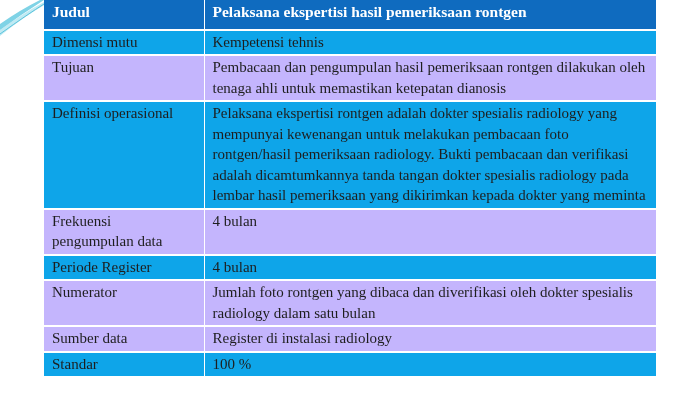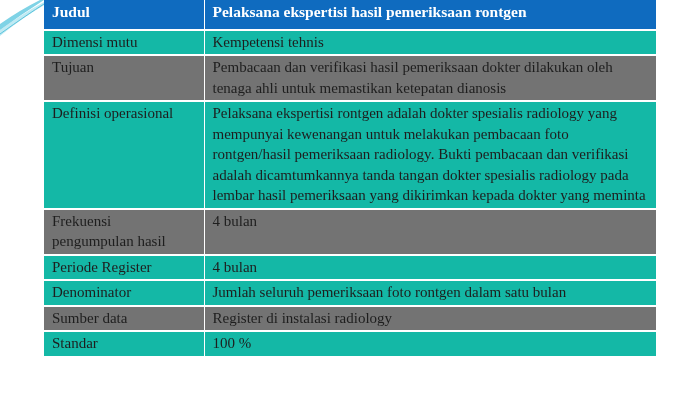--- a/index.html
+++ b/index.html
@@ -20,22 +20,22 @@
     font-size:15px; line-height:20.5px;
     padding:1px 8px 2px 8px;
     color:#1e1e1e;
     border-bottom:2px solid #ffffff;
   }
   td:first-child, th:first-child { border-right:1px solid #ffffff; }
   th {
     background:#0f6bbf; color:#ffffff; font-weight:bold;
     padding-top:8px; padding-bottom:6px; font-size:15.5px;
   }
-  tr.dark td { background:#14b8a6; }
-  tr.light td { background:#737373; }
+  tr.dark td { background:#0ea5e9; }
+  tr.light td { background:#c4b5fd; }
 </style>
 </head>
 <body>
 
 <svg class="swoosh" viewBox="0 0 80 40">
   <path d="M0 30 Q25 12 44 2 L46 4 Q22 18 0 36 Z" fill="#bfeaf3"></path>
   <path d="M0 24 Q20 10 40 0 L44 0 Q22 14 0 30 Z" fill="#7fd3e6"></path>
   <path d="M0 34 Q28 14 44 4" stroke="#5bc3dc" stroke-width="1" fill="none"></path>
 </svg>
 
@@ -51,37 +51,37 @@
         <th>Pelaksana ekspertisi hasil pemeriksaan rontgen</th>
       </tr>
     </thead>
     <tbody>
       <tr class="dark">
         <td>Dimensi mutu</td>
         <td>Kempetensi tehnis</td>
       </tr>
       <tr class="light">
         <td>Tujuan</td>
-        <td>Pembacaan dan verifikasi hasil pemeriksaan dokter dilakukan oleh tenaga ahli untuk memastikan ketepatan dianosis</td>
+        <td>Pembacaan dan pengumpulan hasil pemeriksaan rontgen dilakukan oleh tenaga ahli untuk memastikan ketepatan dianosis</td>
       </tr>
       <tr class="dark">
         <td>Definisi operasional</td>
         <td>Pelaksana ekspertisi rontgen adalah dokter spesialis radiology yang mempunyai kewenangan untuk melakukan pembacaan foto rontgen/hasil pemeriksaan radiology. Bukti pembacaan dan verifikasi adalah dicamtumkannya tanda tangan dokter spesialis radiology pada lembar hasil pemeriksaan yang dikirimkan kepada dokter yang meminta</td>
       </tr>
       <tr class="light">
-        <td>Frekuensi pengumpulan hasil</td>
+        <td>Frekuensi pengumpulan data</td>
         <td>4 bulan</td>
       </tr>
       <tr class="dark">
         <td>Periode Register</td>
         <td>4 bulan</td>
       </tr>
-      <tr class="dark">
-        <td>Denominator</td>
-        <td>Jumlah seluruh pemeriksaan foto rontgen dalam satu bulan</td>
+      <tr class="light">
+        <td>Numerator</td>
+        <td>Jumlah foto rontgen yang dibaca dan diverifikasi oleh dokter spesialis radiology dalam satu bulan</td>
       </tr>
       <tr class="light">
         <td>Sumber data</td>
         <td>Register di instalasi radiology</td>
       </tr>
       <tr class="dark">
         <td>Standar</td>
         <td>100 %</td>
       </tr>
     </tbody>

